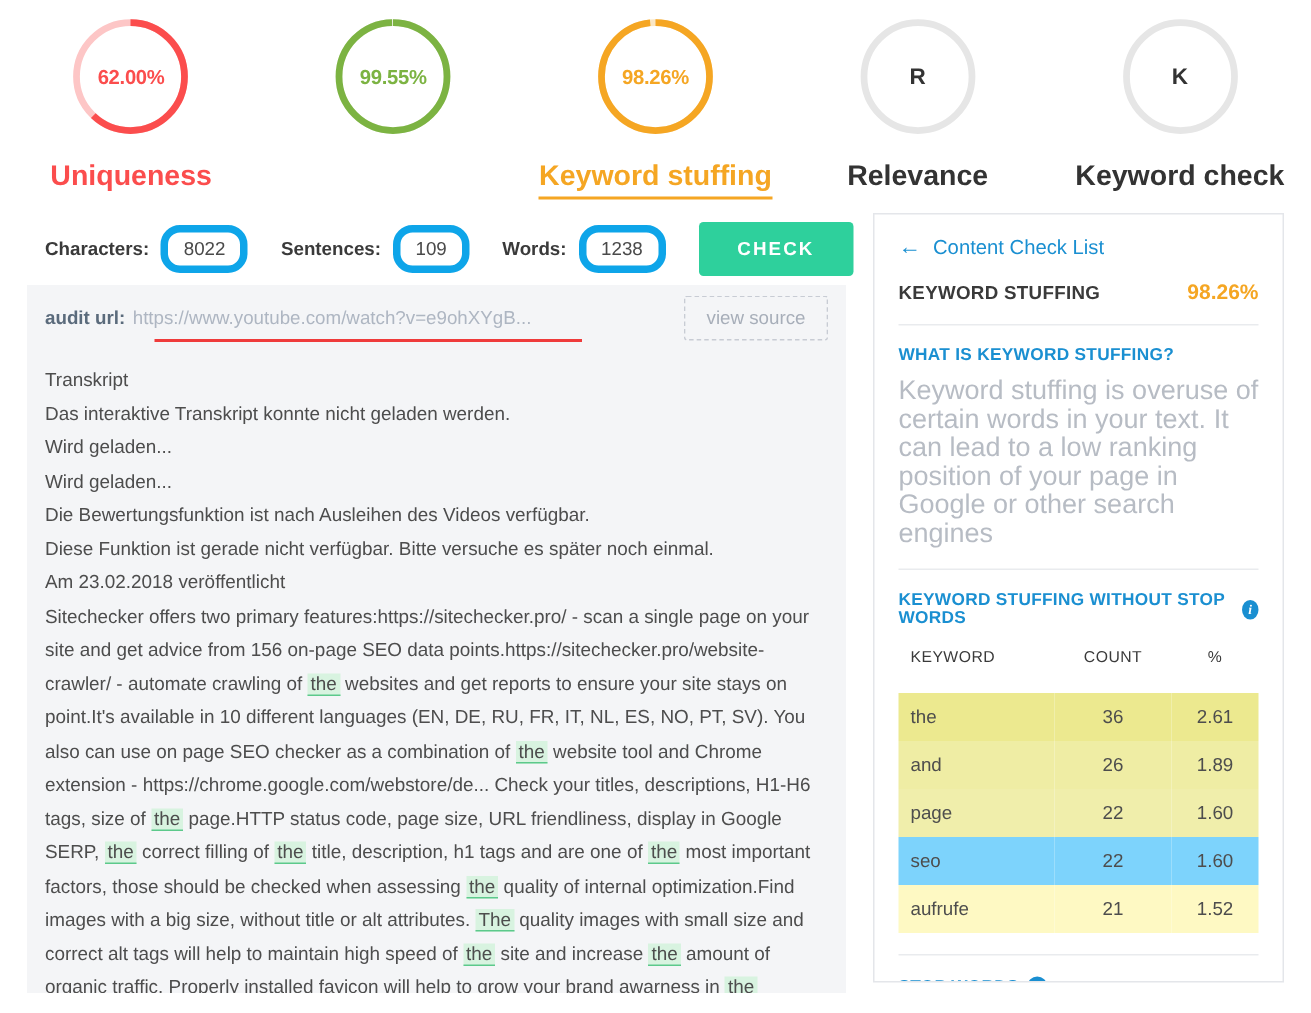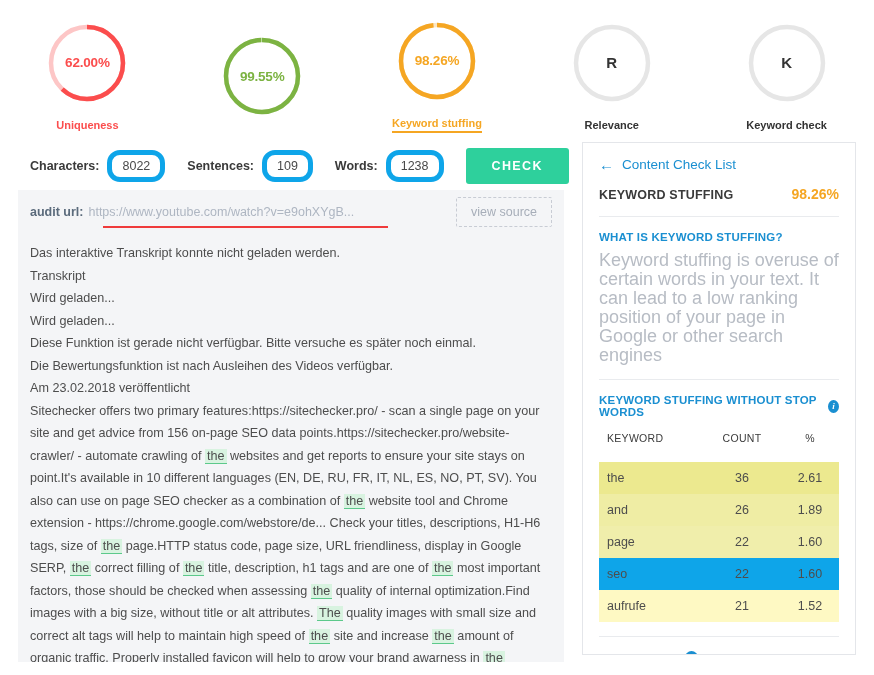--- a/index.html
+++ b/index.html
@@ -5,21 +5,21 @@
   * { box-sizing: border-box; margin: 0; padding: 0; }
   html, body {
     width: 874px; height: 675px;
     background: #ffffff;
     font-family: "Liberation Sans", sans-serif;
     overflow: hidden;
   }
 
   
   .gauges {
-    display: flex; align-items: center;
+    display: flex; align-items: flex-start;
     padding: 10px 0 0 0;
     height: 142px;
   }
   .gauge {
     flex: 1 1 0;
     display: flex; flex-direction: column;
     align-items: center;
   }
   .ring-wrap { position: relative; width: 82px; height: 82px; }
   .ring-wrap svg { display:block; transform: rotate(-90deg); }
@@ -29,21 +29,21 @@
     font-size: 13.5px; font-weight: bold;
     letter-spacing: -0.2px;
   }
   .ring-letter {
     position: absolute; inset: 0;
     display: flex; align-items: center; justify-content: center;
     font-size: 15px; font-weight: bold; color: #333;
   }
   .g-label {
     margin-top: 15px;
-    font-size: 11px; font-weight: bold;
+    font-size: 19px; font-weight: bold;
     white-space: nowrap;
   }
   .g-label.active-tab {
     border-bottom: 2.5px solid currentColor;
     padding-bottom: 2px;
   }
 
   
   .body-split { display: flex; padding: 0 18px; gap: 18px; }
   .left-col { width: 546px; }
@@ -254,26 +254,26 @@
     </div>
 
     <div class="audit-row">
       <span class="audit-label">audit url:</span>
       <a class="audit-url" href="#">https://www.youtube.com/watch?v=e9ohXYgB...</a>
       <div class="audit-underline"></div>
       <button class="view-source">view source</button>
     </div>
 
     <div class="transcript">
+        <p>Transkript</p>
         <p>Das interaktive Transkript konnte nicht geladen werden.</p>
-        <p>Transkript</p>
         <p>Wird geladen...</p>
         <p>Wird geladen...</p>
+        <p>Die Bewertungsfunktion ist nach Ausleihen des Videos verfügbar.</p>
         <p>Diese Funktion ist gerade nicht verfügbar. Bitte versuche es später noch einmal.</p>
-        <p>Die Bewertungsfunktion ist nach Ausleihen des Videos verfügbar.</p>
         <p>Am 23.02.2018 veröffentlicht</p>
         <p><span>Sitechecker offers two primary features:https://sitechecker.pro/ - scan a single page on your site and get advice from 156 on-page SEO data points.https://sitechecker.pro/website-crawler/ - automate crawling of </span><span class="kw">the</span><span> websites and get reports to ensure your site stays on point.It's available in 10 different languages (EN, DE, RU, FR, IT, NL, ES, NO, PT, SV). You also can use on page SEO checker as a combination of </span><span class="kw">the</span><span> website tool and Chrome extension - https://chrome.google.com/webstore/de... Check your titles, descriptions, H1-H6 tags, size of </span><span class="kw">the</span><span> page.HTTP status code, page size, URL friendliness, display in Google SERP, </span><span class="kw">the</span><span> correct filling of </span><span class="kw">the</span><span> title, description, h1 tags and are one of </span><span class="kw">the</span><span> most important factors, those should be checked when assessing </span><span class="kw">the</span><span> quality of internal optimization.Find images with a big size, without title or alt attributes. </span><span class="kw">The</span><span> quality images with small size and correct alt tags will help to maintain high speed of </span><span class="kw">the</span><span> site and increase </span><span class="kw">the</span><span> amount of organic traffic. Properly installed favicon will help to grow your brand awarness in </span><span class="kw">the</span></p>
       </div>
   </div>
 
   <div class="right-col">
     <div class="panel">
 
       <div class="back-row">
         <span class="arrow-left">←</span>
@@ -311,21 +311,21 @@
             <tr style="background: rgb(239, 237, 164);">
               <td class="c-kw">and</td>
               <td class="c-ct">26</td>
               <td class="c-pc">1.89</td>
             </tr>
             <tr style="background: rgb(240, 238, 171);">
               <td class="c-kw">page</td>
               <td class="c-ct">22</td>
               <td class="c-pc">1.60</td>
             </tr>
-            <tr style="background: #0ea5e9;">
+            <tr style="background: #7dd3fc;">
               <td class="c-kw">seo</td>
               <td class="c-ct">22</td>
               <td class="c-pc">1.60</td>
             </tr>
             <tr style="background: #fef9c3;">
               <td class="c-kw">aufrufe</td>
               <td class="c-ct">21</td>
               <td class="c-pc">1.52</td>
             </tr>
           </tbody>

